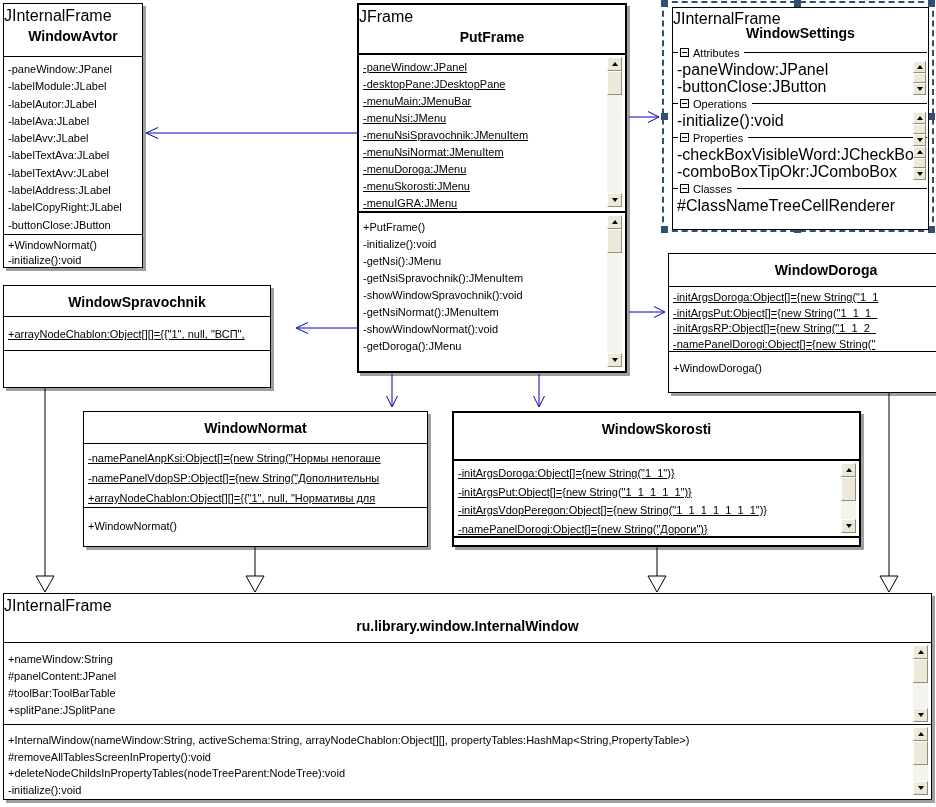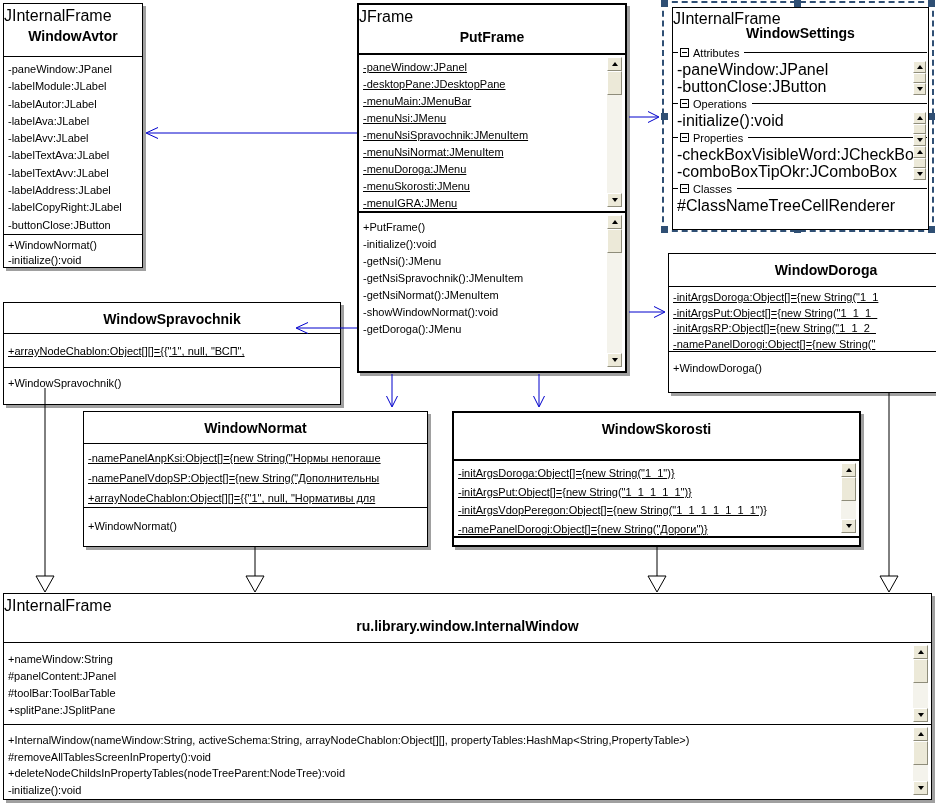--- a/index.html
+++ b/index.html
@@ -119,20 +119,21 @@
         <div class="sb-btn">
             <i class="tri tri-down"></i>
           </div>
       </div>
     </div>
     <div class="sec grow" style="padding-top:6px;">
       <div class="m" style="line-height:17px">+PutFrame()</div>
       <div class="m" style="line-height:17px">-initialize():void</div>
       <div class="m" style="line-height:17px">-getNsi():JMenu</div>
       <div class="m" style="line-height:17px">-getNsiSpravochnik():JMenuItem</div>
+      <div class="m" style="line-height:17px">-showWindowSpravochnik():void</div>
       <div class="m" style="line-height:17px">-getNsiNormat():JMenuItem</div>
       <div class="m" style="line-height:17px">-showWindowNormat():void</div>
       <div class="m" style="line-height:17px">-getDoroga():JMenu</div>
       <div class="sb" style="top:2px;height:152px;">
         <div class="sb-btn">
             <i class="tri tri-up"></i>
           </div>
         <div class="sb-thumb"></div>
         <div class="sb-fill"></div>
         <div class="sb-btn">
@@ -220,29 +221,26 @@
       <span class="gdash"></span>
       <span class="gbox"></span>
       <span class="glabel">Classes</span>
       <span class="gline"></span>
     </div>
     <div class="gitems">
       <div class="m grow-row">#ClassNameTreeCellRenderer</div>
     </div>
   </div>
 
-  <div class="box" style="left:3px;top:302px;width:338px;height:103px;">
+  <div class="box" style="left:3px;top:285px;width:268px;height:103px;">
     <div class="hdr" style="height:31px;">
       <div class="cname solo">WindowSpravochnik</div>
     </div>
     <div class="sec attrs" style="height:34px;padding-top:9px;">
       <div class="m u" style="line-height:16px">+arrayNodeChablon:Object[][]={{"1", null, "ВСП",</div>
-    </div>
-    <div class="sec grow" style="padding-top:7px;">
-      <div class="m" style="line-height:16px">+WindowSpravochnik()</div>
     </div>
   </div>
 
   <div class="box" style="left:668px;top:253px;width:316px;height:140px;">
     <div class="hdr" style="height:33px;">
       <div class="cname solo">WindowDoroga</div>
     </div>
     <div class="sec attrs" style="height:65px;padding-top:3px;">
       <div class="m u" style="line-height:15.5px">-initArgsDoroga:Object[]={new String("1_1</div>
       <div class="m u" style="line-height:15.5px">-initArgsPut:Object[]={new String("1_1_1_</div>

